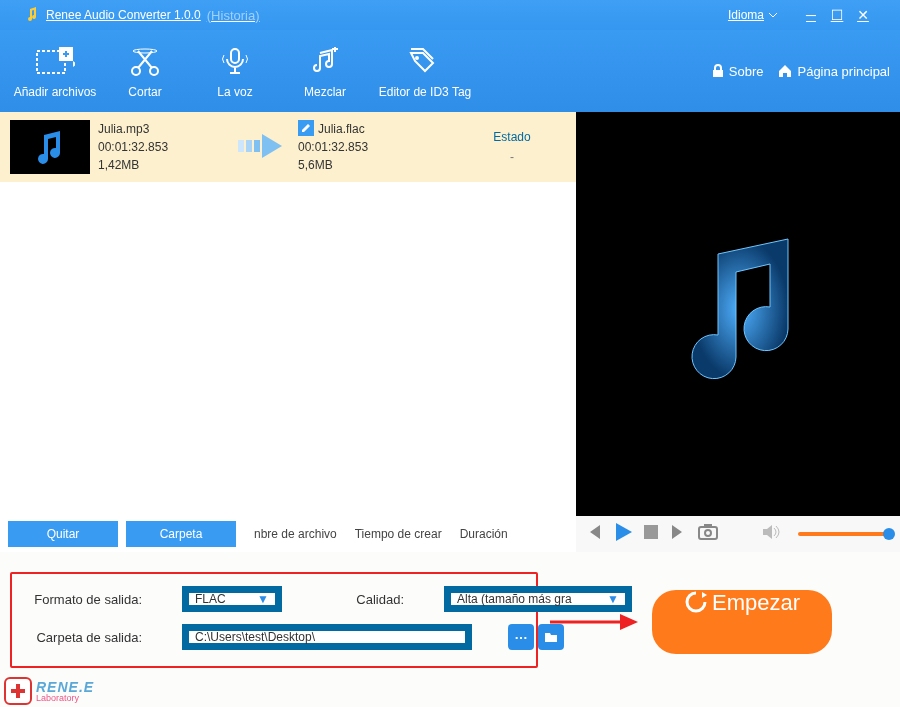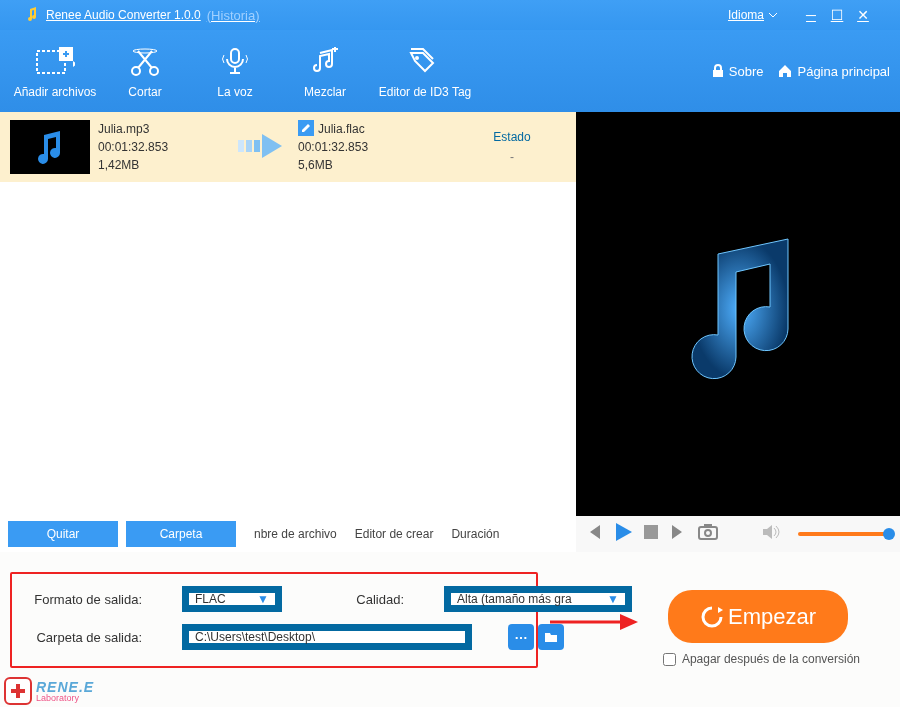--- a/index.html
+++ b/index.html
@@ -59,21 +59,21 @@
 .redbox { position: absolute; left: 10px; top: 20px; width: 528px; height: 96px; border: 2.5px solid #e22; border-radius: 2px; }
 .settingsrow { display: flex; align-items: center; font-size: 13px; color: #333; margin-left: 22px; height: 38px; gap: 32px; }
 .settingsrow .slabel { width: 120px; text-align: right; margin-right: 8px; }
 .combo { height: 26px; border: 7px solid #0369a1; background: #fff; display: flex; align-items: center; padding: 0 6px; font-size: 12px; position: relative; }
 .combo .caret { position: absolute; right: 6px; color: #2a8de8; }
 .folderbtns { display: flex; margin-left: 4px; gap: 4px; }
 .sqbtn { width: 26px; height: 26px; background: #2a8de8; border-radius: 4px; display: flex; align-items: center; justify-content: center; cursor: pointer; }
 
 .redarrow { position: absolute; left: 550px; top: 60px; }
 
-.startbtn { position: absolute; right: 52px; top: 38px; width: 180px; height: 53px; background: #ff7a1a; border-radius: 24px; color: #fff; font-size: 22px; display: flex; align-items: center; justify-content: center; cursor: pointer; }
+.startbtn { position: absolute; right: 68px; top: 38px; width: 180px; height: 64px; background: #ff7a1a; border-radius: 24px; color: #fff; font-size: 22px; display: flex; justify-content: center; cursor: pointer; }
 .startbtn svg { margin-right: 4px; }
 
 .shutcheck { position: absolute; right: 40px; top: 100px; font-size: 12px; color: #555; display: flex; align-items: center; }
 .shutcheck input { margin-right: 6px; }
 
 .brandlogo { position: absolute; left: 4px; bottom: 2px; display: flex; align-items: center; font-size: 14px; }
 .brandlogo .cross { width: 28px; height: 28px; background: #fff; border: 2px solid #d33; border-radius: 6px; display: flex; align-items: center; justify-content: center; margin-right: 4px; }
 .brandlogo .brandtxt { color: #5aa8d8; font-weight: bold; font-style: italic; letter-spacing: 1px; }
 .brandlogo .labtxt { color: #e58; font-size: 9px; display: block; margin-top: -2px; }
 </style>
@@ -202,21 +202,21 @@
         <div class="statecol">
           <div class="shead">Estado</div>
           <div class="sval">-</div>
         </div>
       </div>
     </div>
     <div class="listfooter">
       <button class="btn-pill">Quitar</button>
       <button class="btn-pill">Carpeta</button>
       <span class="sortcol">nbre de archivo</span>
-      <span class="sortcol">Editor de crear</span>
+      <span class="sortcol">Tiempo de crear</span>
       <span class="sortcol">Duración</span>
     </div>
   </div>
 
   <div class="rightpane">
     <div class="preview">
       <svg width="160" height="160">
         <defs>
             <radialGradient id="g1">
               <stop offset="0" stop-color="#4fb0ff"></stop>
@@ -295,24 +295,20 @@
   </svg>
 
   <div class="startbtn">
     <svg width="24" height="24">
         <path d="M12 3 a9 9 0 1 0 9 9" fill="none" stroke="#fff" stroke-width="3"></path>
         <path d="M18 2 l5 3 l-5 3 z" fill="#fff"></path>
       </svg>
     <span>Empezar</span>
   </div>
 
-  <label class="shutcheck">
-    <input type="checkbox" style="">
-    <span>Apagar después de la conversión</span>
-  </label>
 
   <div class="brandlogo">
     <div class="cross">
         <svg width="16" height="16">
           <path d="M6 1 h4 v5 h5 v4 h-5 v5 h-4 v-5 h-5 v-4 h5 z" fill="#d33"></path>
         </svg>
       </div>
     <div>
       <span class="brandtxt">RENE.E</span>
       <span class="labtxt">Laboratory</span>

